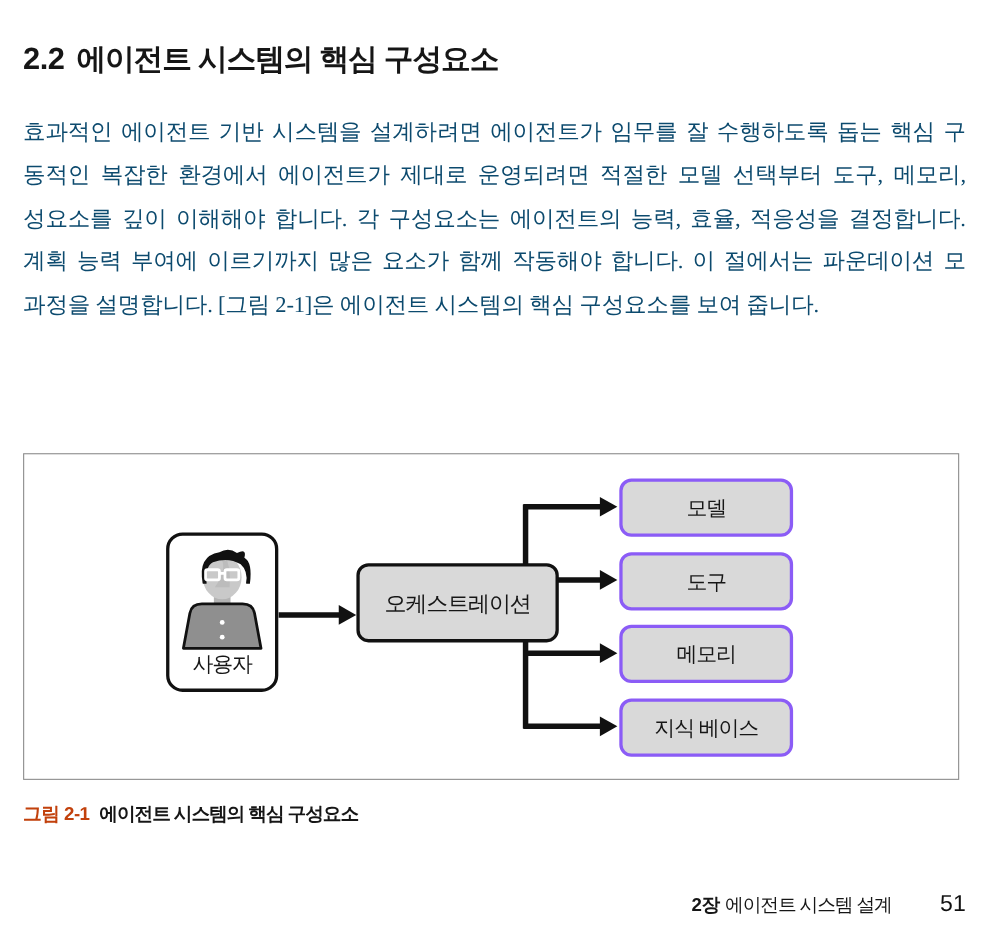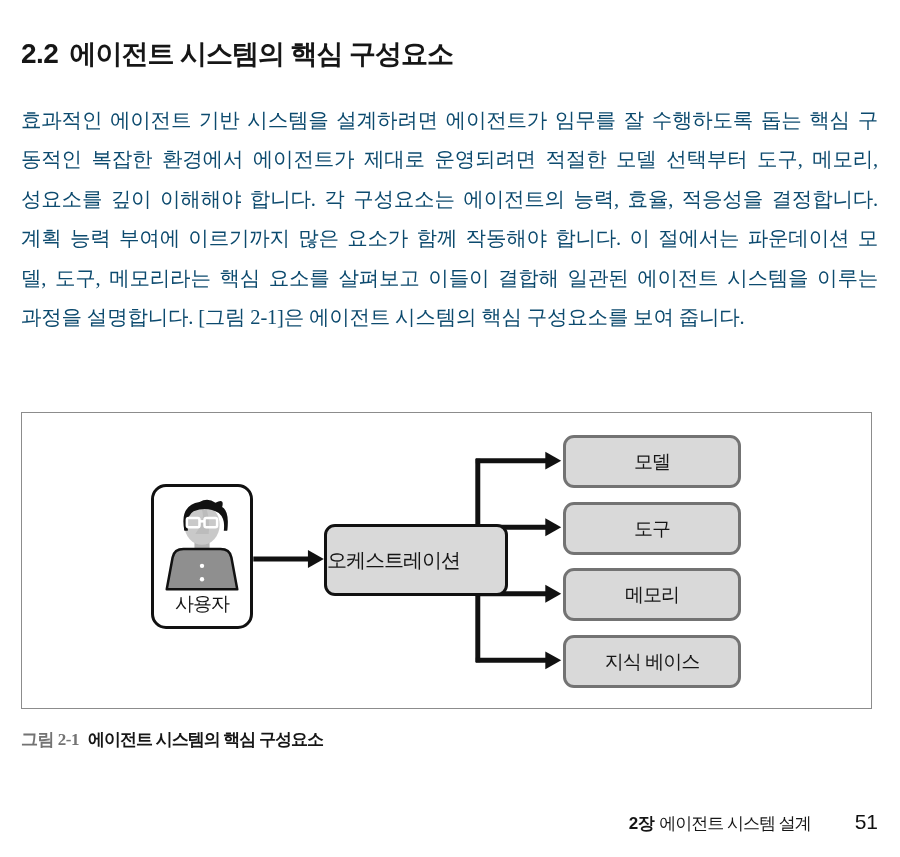--- a/index.html
+++ b/index.html
@@ -31,28 +31,28 @@
 
   .user-card {
     position:absolute; left:129px; top:71px; width:102px; height:145px;
     background:#fff; border:3px solid #111; border-radius:15px; box-sizing:border-box;
     display:flex; flex-direction:column; align-items:center; justify-content:flex-end;
   }
   .avatar { position:absolute; top:9px; left:50%; transform:translateX(-50%); line-height:0; }
   .user-label { font-size:19px; color:#161616; letter-spacing:-1px; margin-bottom:9px; }
 
   .orch-box {
-    position:absolute; left:302px; top:111px; width:184px; height:72px;
+    position:absolute; left:302px; top:99px; width:184px; height:72px;
     background:#d9d9d9; border:3px solid #111; border-radius:11px; box-sizing:border-box;
-    display:flex; align-items:center; justify-content:flex-start;
+    display:flex; align-items:center; justify-content:center;
     font-size:20px; letter-spacing:-1px; color:#161616;
   }
   .t-box {
-    position:absolute; left:541px; width:178px; height:53px;
-    background:#d9d9d9; border:3px solid #737373; border-radius:11px; box-sizing:border-box;
+    position:absolute; left:541px; width:158px; height:53px;
+    background:#d9d9d9; border:3px solid #8b5cf6; border-radius:11px; box-sizing:border-box;
     display:flex; align-items:center; justify-content:center;
     font-size:19px; letter-spacing:-1px; color:#161616;
   }
   .t0 { top:22px; } .t1 { top:89px; } .t2 { top:155px; } .t3 { top:222px; }
 
   
   .caption { position:absolute; left:21px; top:728px; display:flex; align-items:baseline; gap:9px; }
   .cap-label { font-size:17px; font-weight:bold; letter-spacing:-0.5px; }
   .cap-text  { font-size:17px; font-weight:bold; color:#161616; letter-spacing:-1px; }
 
@@ -70,21 +70,20 @@
   <header class="heading">
     <span class="sec-num">2.2</span>
     <span class="sec-title">에이전트 시스템의 핵심 구성요소</span>
   </header>
 
   <div class="paragraph">
     <div class="pline just">효과적인 에이전트 기반 시스템을 설계하려면 에이전트가 임무를 잘 수행하도록 돕는 핵심 구</div>
     <div class="pline just">동적인 복잡한 환경에서 에이전트가 제대로 운영되려면 적절한 모델 선택부터 도구, 메모리,</div>
     <div class="pline just">성요소를 깊이 이해해야 합니다. 각 구성요소는 에이전트의 능력, 효율, 적응성을 결정합니다.</div>
     <div class="pline just">계획 능력 부여에 이르기까지 많은 요소가 함께 작동해야 합니다. 이 절에서는 파운데이션 모</div>
-    <div class="pline just">델, 도구, 메모리라는 핵심 요소를 살펴보고 이들이 결합해 일관된 에이전트 시스템을 이루는</div>
     <div class="pline">과정을 설명합니다. [그림 2-1]은 에이전트 시스템의 핵심 구성요소를 보여 줍니다.</div>
   </div>
 
   <figure class="figure-frame">
 
     <svg class="connectors" viewBox="0 0 851 297" xmlns="http://www.w3.org/2000/svg">
       <g stroke="#111" stroke-width="5" fill="#111">
 
         <line x1="231" y1="147" x2="288" y2="147"></line>
         <polygon points="286,138 286,156 302,147" stroke="none"></polygon>
@@ -132,21 +131,21 @@
       <span>오케스트레이션</span>
     </div>
 
     <div class="t-box t0">모델</div>
     <div class="t-box t1">도구</div>
     <div class="t-box t2">메모리</div>
     <div class="t-box t3">지식 베이스</div>
   </figure>
 
   <div class="caption">
-    <span class="cap-label" style="color: #737373; font-family: Liberation Serif, serif;">그림 2-1</span>
+    <span class="cap-label" style="color: #c2410c;">그림 2-1</span>
     <span class="cap-text">에이전트 시스템의 핵심 구성요소</span>
   </div>
 
   <div class="footer">
     <span class="ch-num">2장</span>
     <span class="ch-title">에이전트 시스템 설계</span>
     <span class="page-num">51</span>
   </div>
 
 </div>

